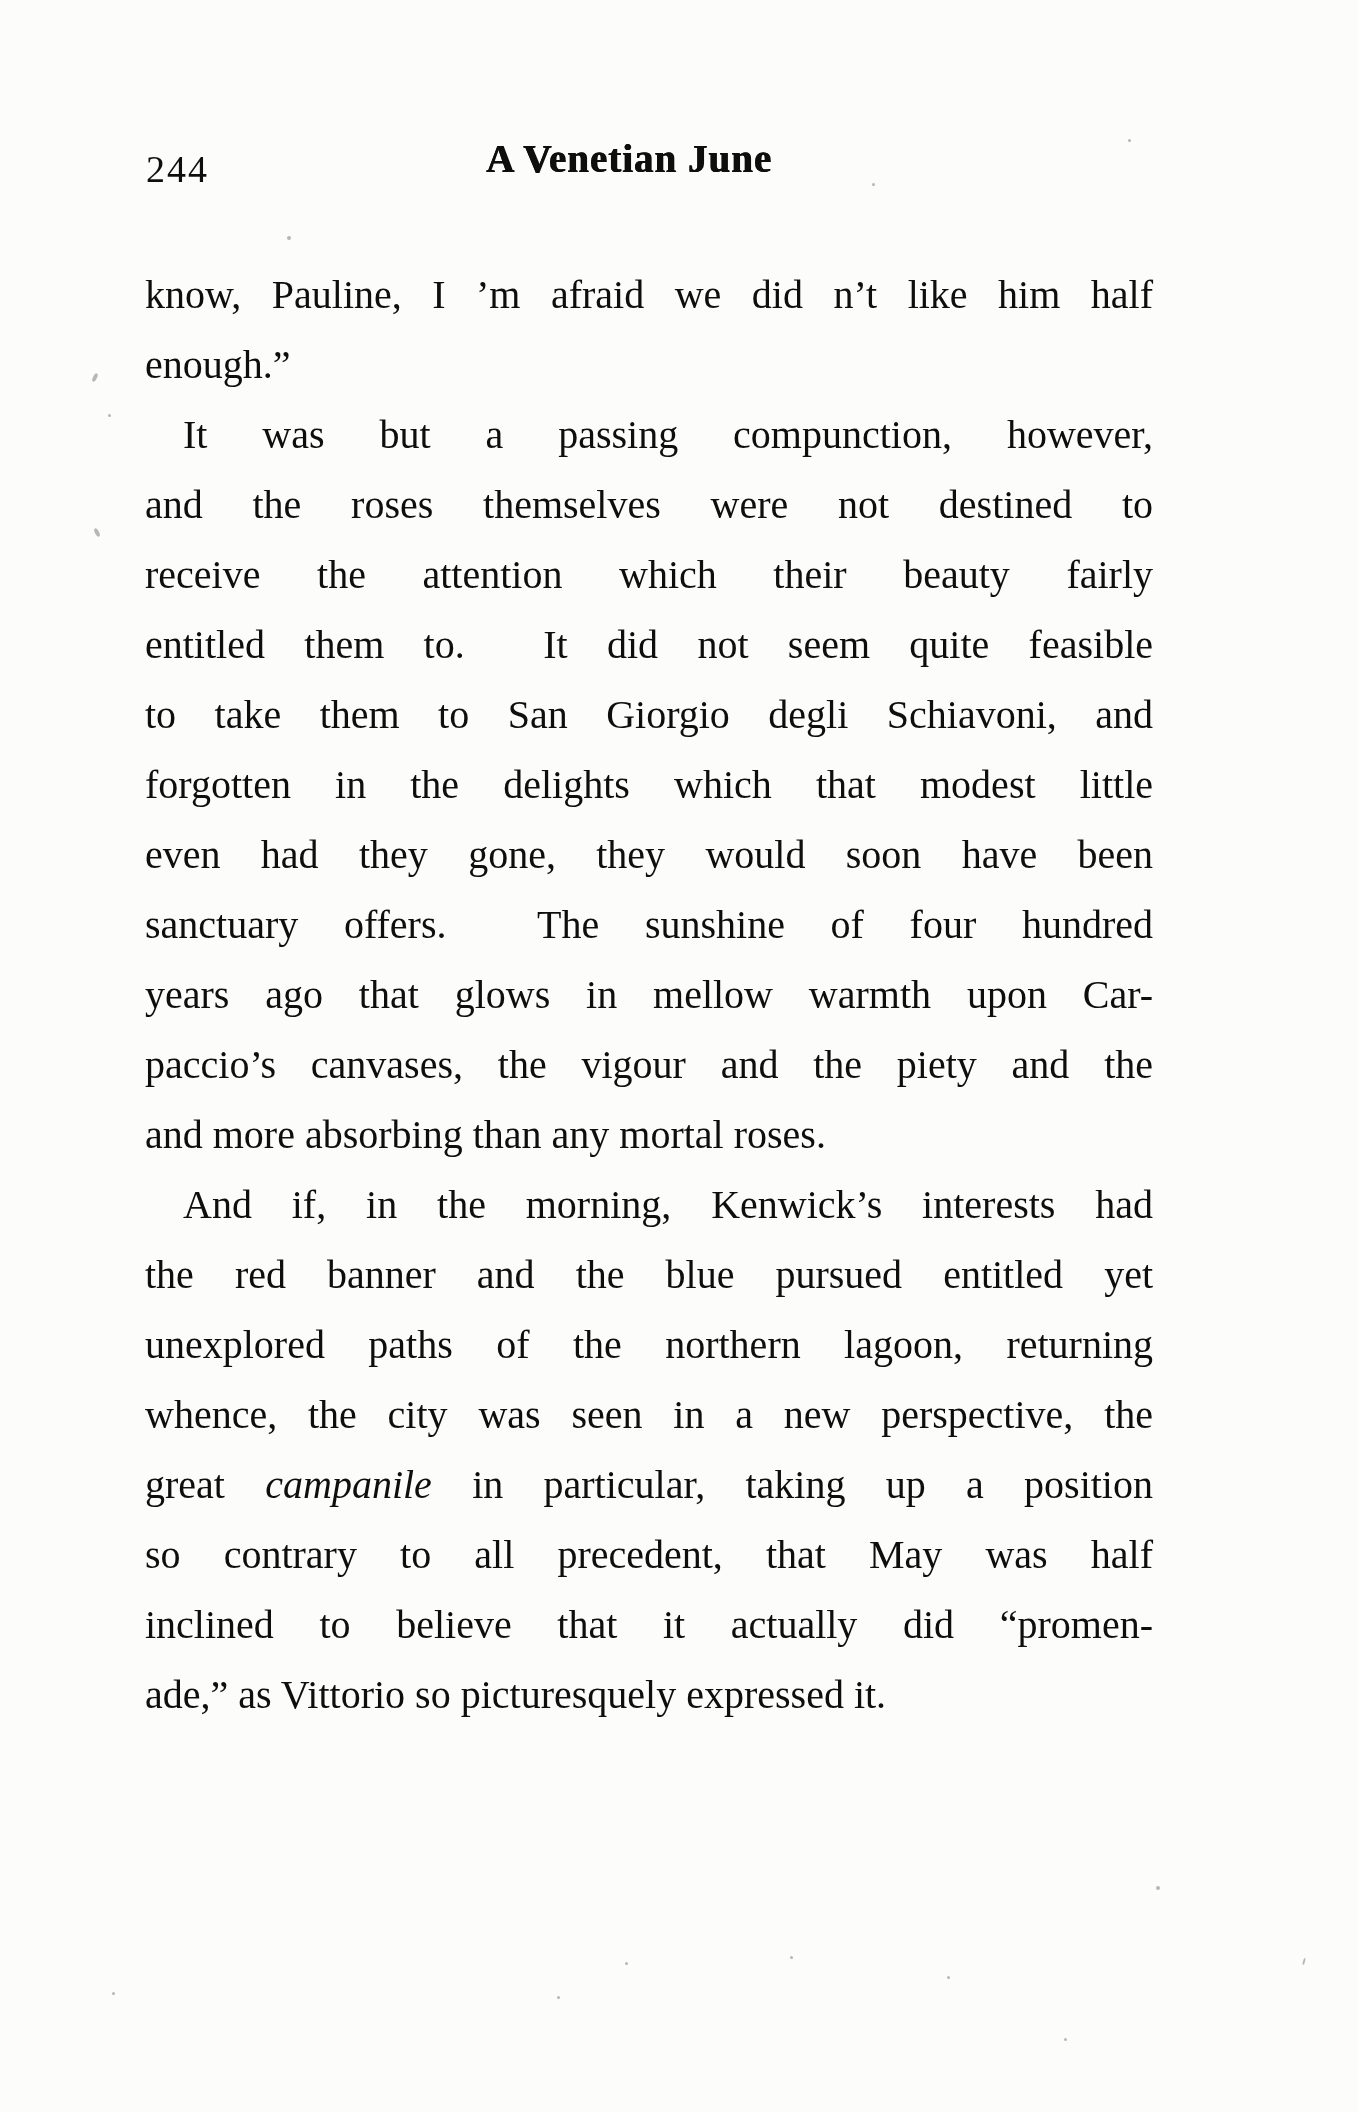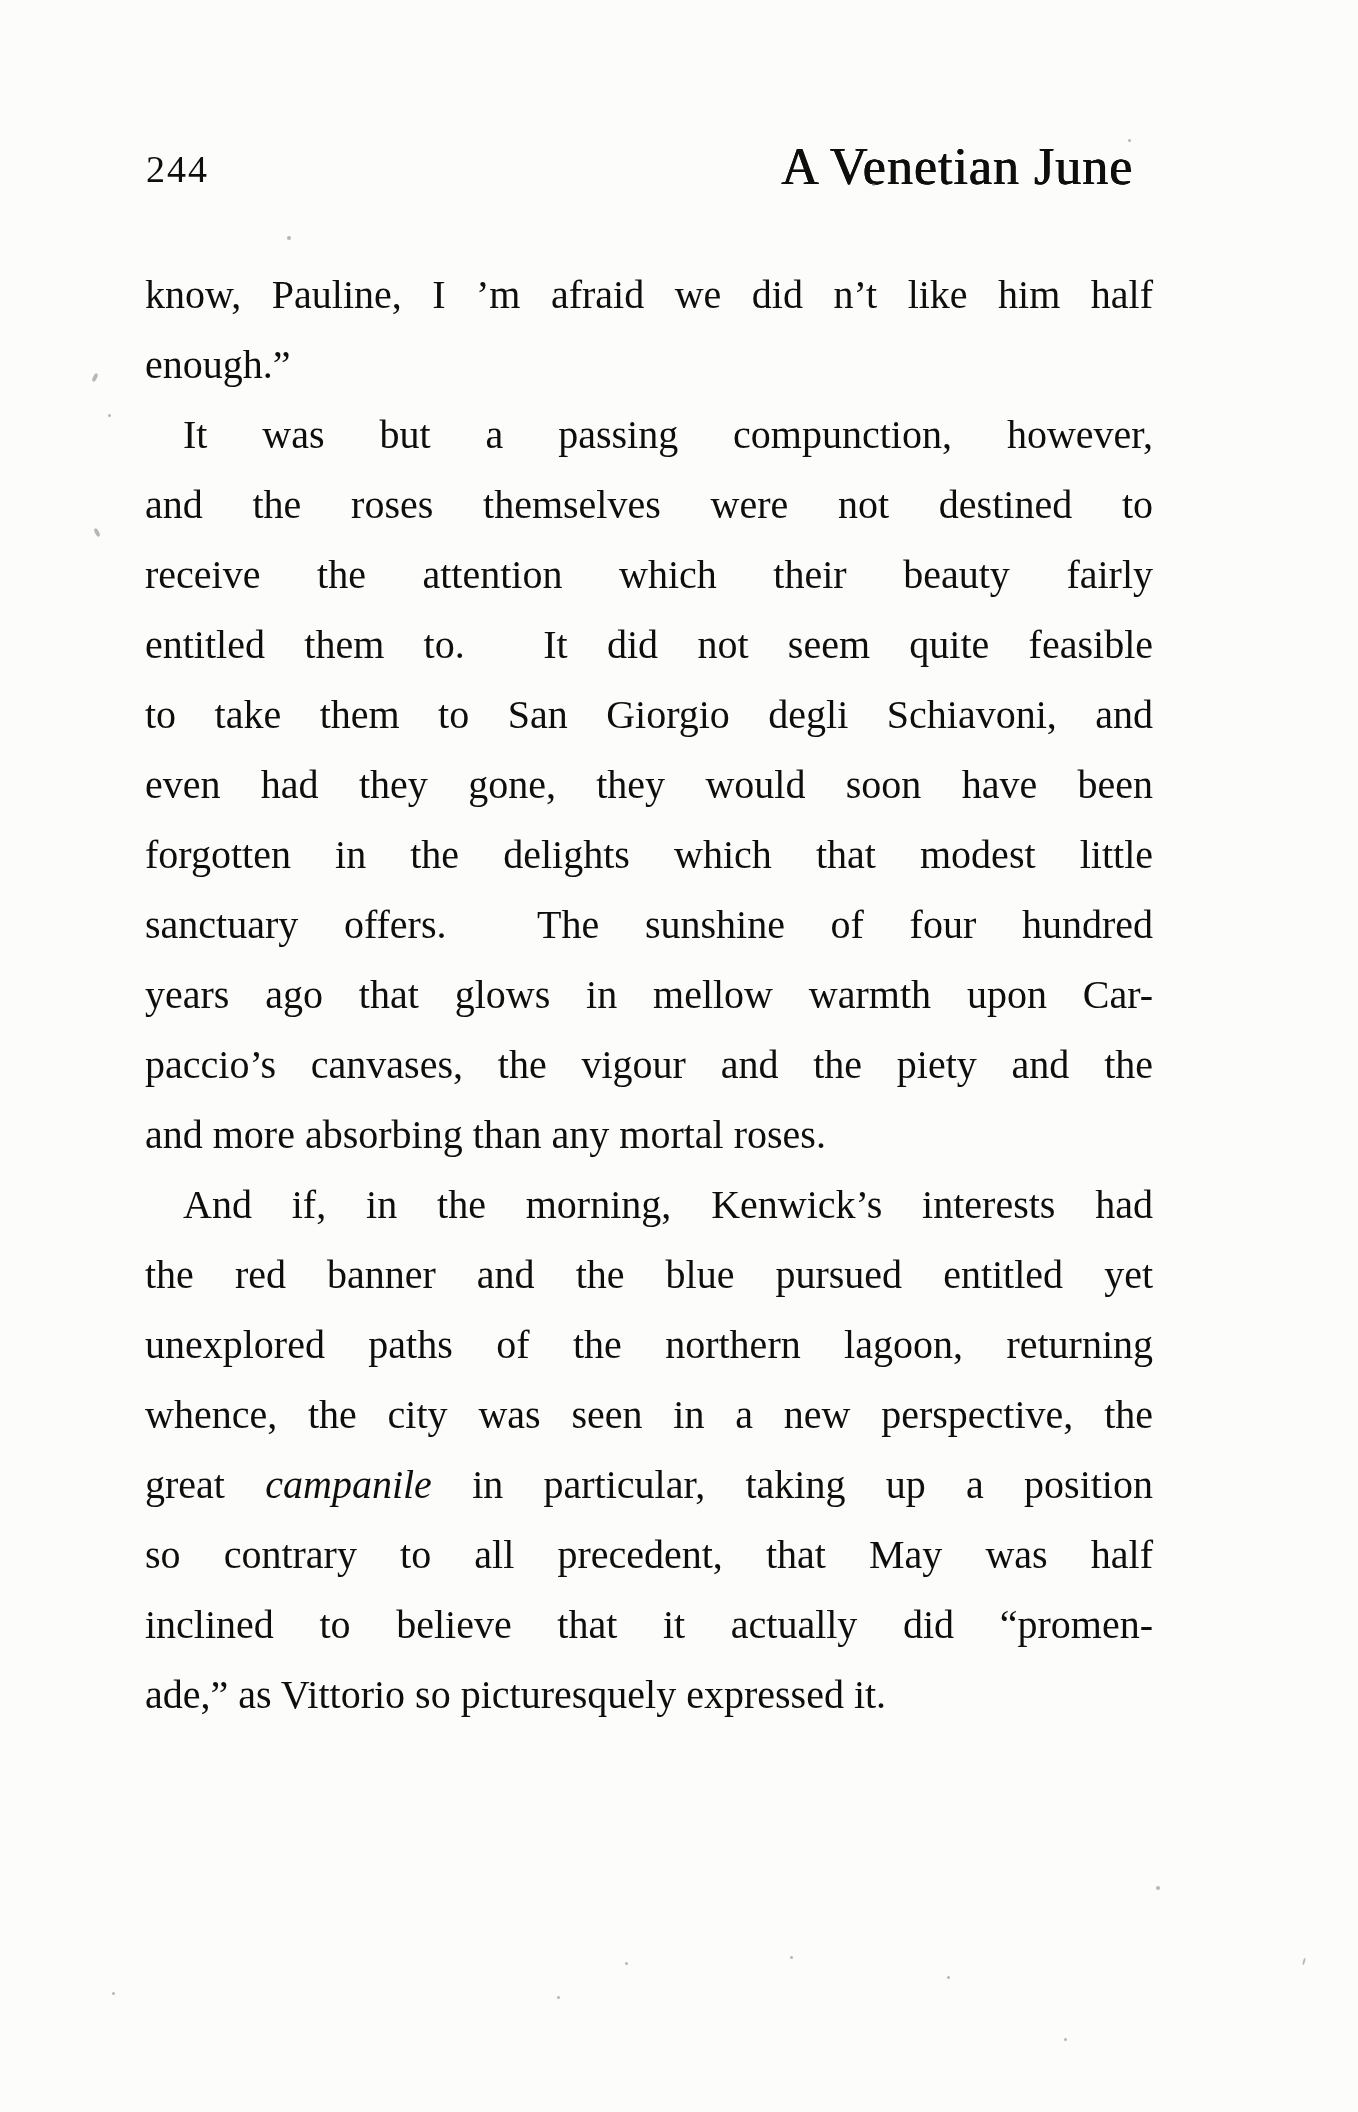--- a/index.html
+++ b/index.html
@@ -29,25 +29,25 @@
   }
   .page-number {
     position: absolute;
     left: 1px;
     top: 12px;
     font-size: 38px;
     line-height: 1;
     letter-spacing: 2px;
   }
   .running-title {
-    text-align: right;
+    text-align: center;
     transform: translateX(-20px);
-    font-size: 52px;
+    font-size: 39px;
     line-height: 1.1;
-    font-weight: 400;
+    font-weight: 700;
     letter-spacing: 1px;
     
     text-shadow: 0.8px 0 0 currentColor, 0 0.4px 0 currentColor;
   }
   
   .body-text {
     position: absolute;
     left: 145px;
     top: 260px;
     width: 1008px;
@@ -87,22 +87,22 @@
   </div>
 
   <div class="body-text">
     <div class="line">know, Pauline, I ’m afraid we did n’t like him half</div>
     <div class="line pl">enough.”</div>
     <div class="line ind">It was but a passing compunction, however,</div>
     <div class="line">and the roses themselves were not destined to</div>
     <div class="line">receive the attention which their beauty fairly</div>
     <div class="line">entitled them to.  It did not seem quite feasible</div>
     <div class="line">to take them to San Giorgio degli Schiavoni, and</div>
+    <div class="line">forgotten in the delights which that modest little</div>
     <div class="line">even had they gone, they would soon have been</div>
-    <div class="line">forgotten in the delights which that modest little</div>
     <div class="line">sanctuary offers.  The sunshine of four hundred</div>
     <div class="line">years ago that glows in mellow warmth upon Car-</div>
     <div class="line">paccio’s canvases, the vigour and the piety and the</div>
     <div class="line pl">and more absorbing than any mortal roses.</div>
     <div class="line ind">And if, in the morning, Kenwick’s interests had</div>
     <div class="line">the red banner and the blue pursued entitled yet</div>
     <div class="line">unexplored paths of the northern lagoon, returning</div>
     <div class="line">whence, the city was seen in a new perspective, the</div>
     <div class="line"><span>great </span><span class="it">campanile</span><span> in particular, taking up a position</span></div>
     <div class="line">so contrary to all precedent, that May was half</div>

